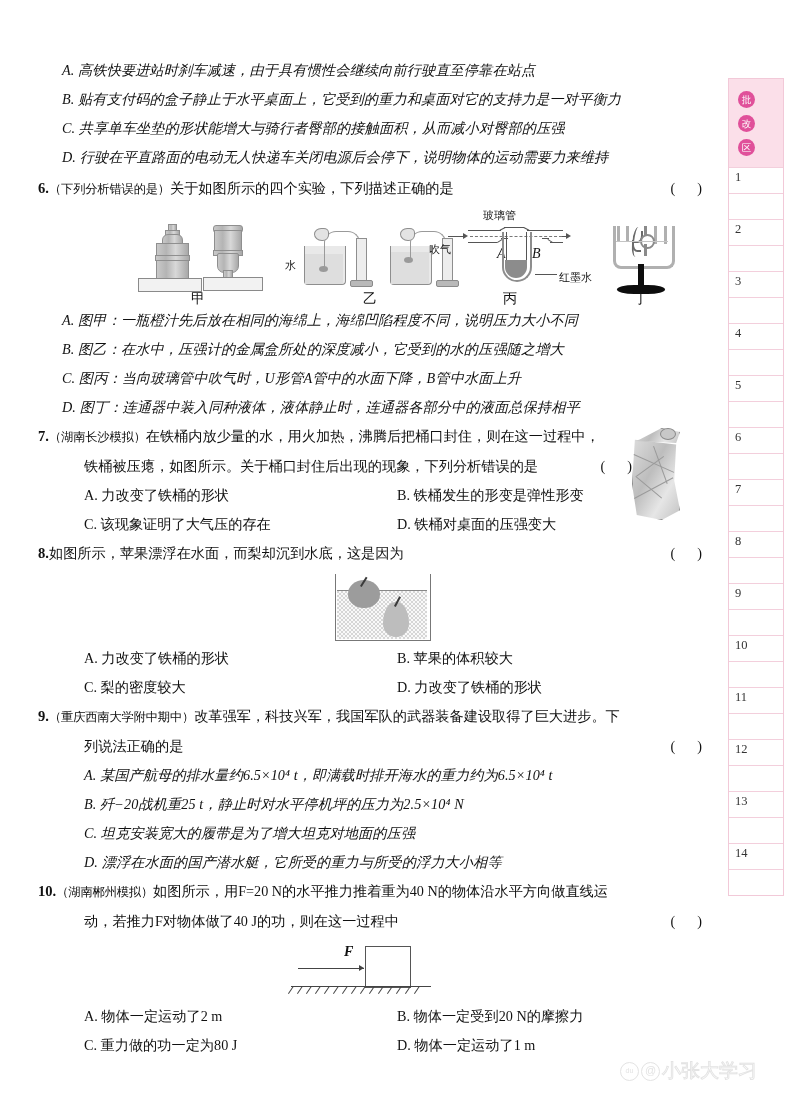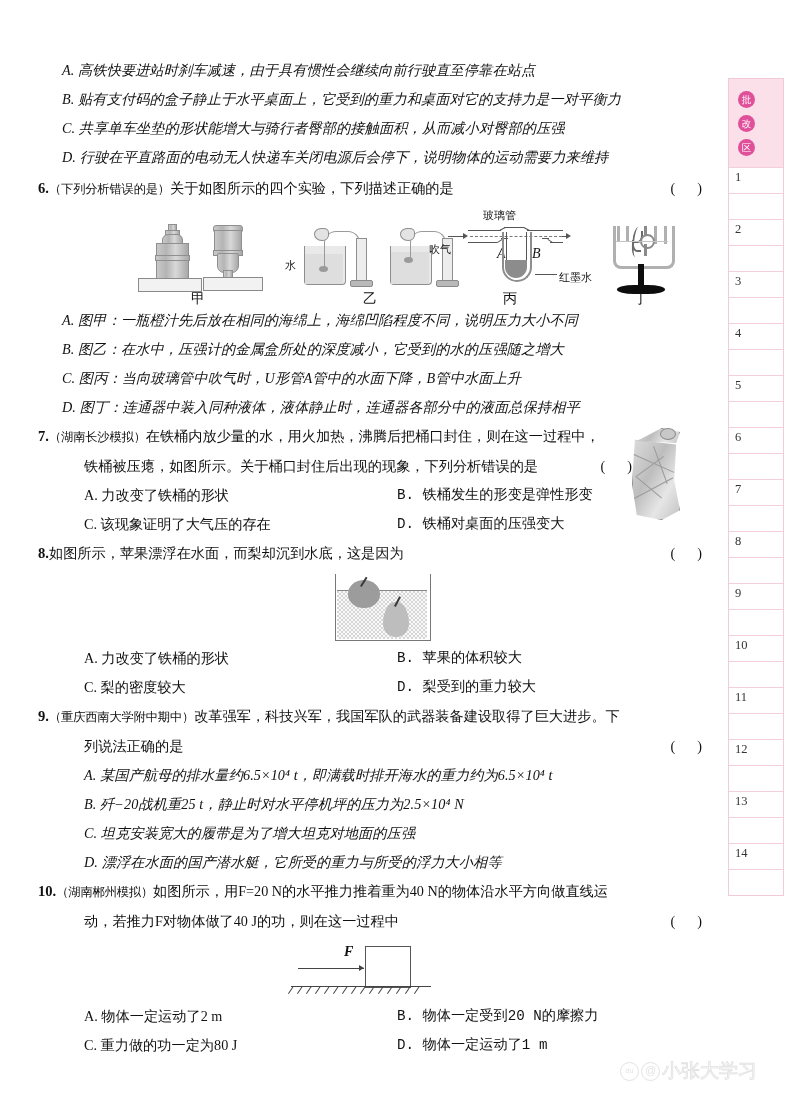--- a/index.html
+++ b/index.html
@@ -39,21 +39,21 @@
     letter-spacing: 0.1px;
     font-style: italic;
   }
   .opt-row {
     display: flex;
     font-size: 14.2px;
     line-height: 29px;
     white-space: nowrap;
   }
   .opt-row > .col-a { width: 313px; flex: 0 0 313px; }
-  .opt-row > .col-b { flex: 1 1 auto; font-family: Liberation Mono, monospace; }
+  .opt-row > .col-b { flex: 1 1 auto; }
 
   .indent-1 { padding-left: 24px; }
   .indent-2 { padding-left: 46px; }
 
   .qnum {
     font-weight: bold;
     font-size: 14.6px;
   }
   .src {
     font-size: 12.3px;
@@ -478,21 +478,21 @@
         <div class="pear" style="left:345px; top:30px; width:26px; height:35px;"></div>
         <div class="stem" style="left:356px; top:34px; width:11px; transform:rotate(-62deg);"></div>
       </div>
 
       <div class="opt-row indent-2">
         <div class="col-a">A. 力改变了铁桶的形状</div>
         <div class="col-b">B. 苹果的体积较大</div>
       </div>
       <div class="opt-row indent-2">
         <div class="col-a">C. 梨的密度较大</div>
-        <div class="col-b">D. 梨受到的重力较大</div>
+        <div class="col-b">D. 力改变了铁桶的形状</div>
       </div>
     </div>
 
     <div>
       <div class="qrow">
         <span class="qnum">9.</span><span class="src">（重庆西南大学附中期中）</span><span>改革强军，科技兴军，我国军队的武器装备建设取得了巨大进步。下</span>
       </div>
       <div class="qrow indent-2">
         <span>列说法正确的是</span>
         <span class="tail">(<span class="gap"></span>)</span>

